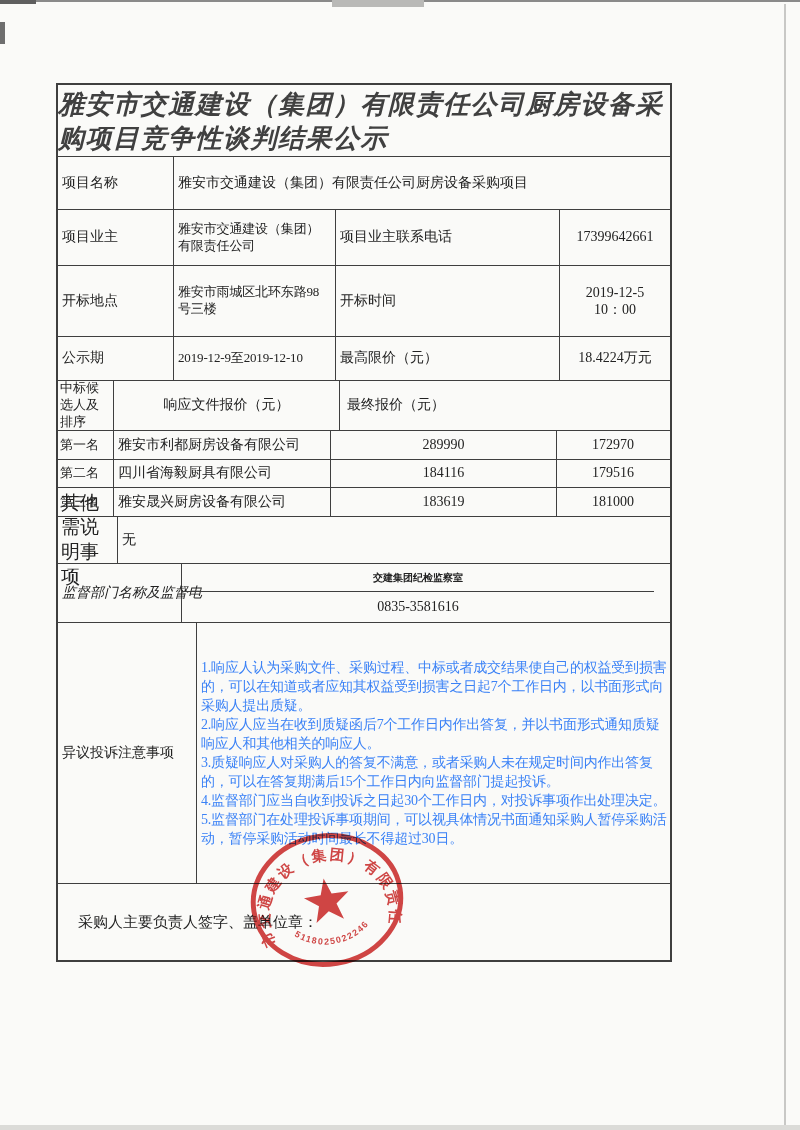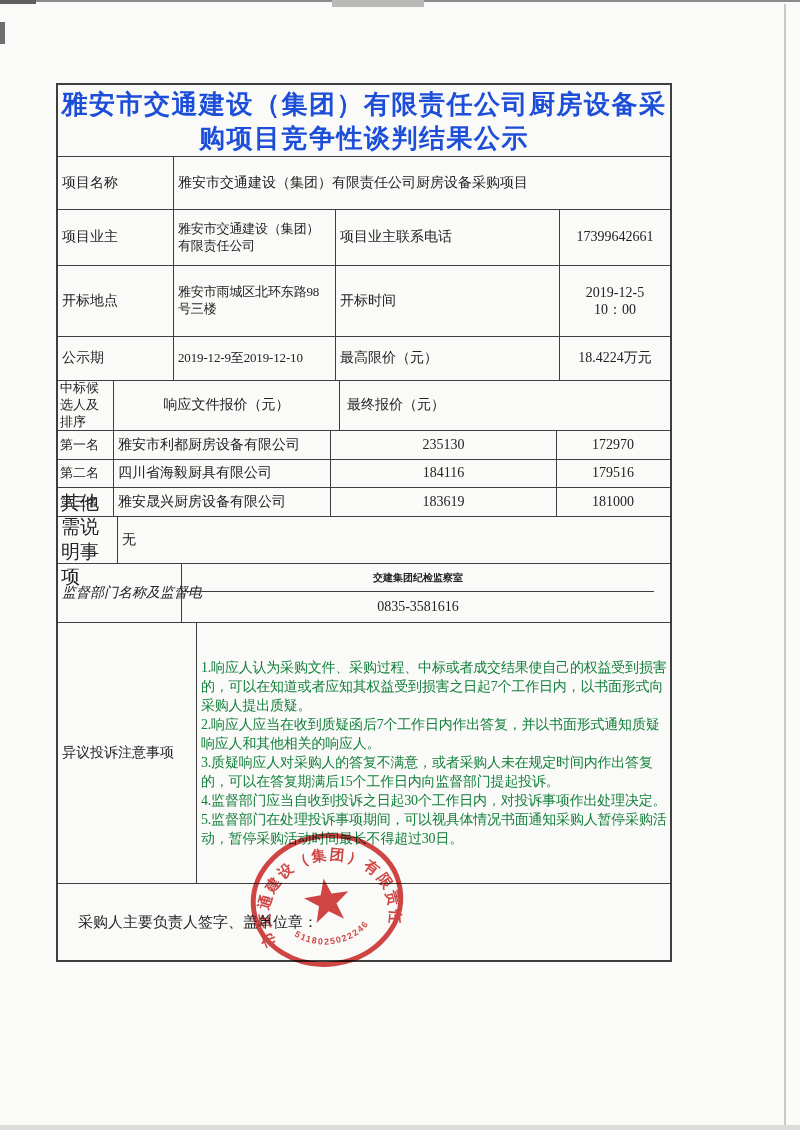--- a/index.html
+++ b/index.html
@@ -23,22 +23,22 @@
   }
   .row{display:flex;border-bottom:1px solid #3f3f3f;box-sizing:border-box;}
   .row:last-child{border-bottom:none;}
   .c{box-sizing:border-box;border-right:1px solid #3f3f3f;display:flex;align-items:center;
      padding:2px 4px;font-size:14px;line-height:1.3;}
   .c.last{border-right:none;}
   .c.center{justify-content:center;text-align:left;}
 
   .title-row{height:71px;display:flex;align-items:center;justify-content:center;border-bottom:1px solid #3f3f3f;}
   .title{
-    width:612px;text-align:center;font-family:"Liberation Sans","DejaVu Sans",sans-serif;
-    font-weight:700;font-size:26px;letter-spacing:1.5px;line-height:34px;color:#1d4ed8;
+    width:612px;font-family:"Liberation Sans","DejaVu Sans",sans-serif;
+    font-weight:700;font-size:26px;letter-spacing:1.5px;line-height:34px;color:#404040;font-style:italic;
   }
 
   .h-r1{height:53px}.h-r2{height:56px}.h-r3{height:71px}.h-r4{height:44px}
   .h-r5{height:50px}.h-r6{height:29px}.h-r7{height:28px}.h-r8{height:29px}
   .h-r9{height:47px}.h-r10{height:59px}.h-r11{height:261px}.h-r12{height:76px}
 
   .w-label{width:116px}            
   .w-val2{width:162px;font-size:13px;letter-spacing:-0.15px;}  
   .w-val2b{width:224px}            
   .w-val2c{width:110px}            
@@ -52,21 +52,21 @@
   .w-other{width:60px;font-size:19px;padding:2px 3px;}
   .w-otherval{width:552px}
 
   .w-sup{width:124px;white-space:nowrap;overflow:visible;font-size:14px;font-style:italic;}
   .sup-right{width:472px;display:flex;flex-direction:column;}
   .sup-office{height:28px;border-bottom:1px solid #3f3f3f;display:flex;align-items:center;justify-content:center;font-weight:600;font-size:10px;box-sizing:border-box;}
   .sup-phone{flex:1;display:flex;align-items:center;justify-content:center;font-size:14px;}
 
   .w-obj{width:139px;white-space:nowrap;font-size:14px;}
   .obj-body{width:473px;display:flex;flex-direction:column;justify-content:center;padding:4px 0 4px 4px;box-sizing:border-box;}
-  .obj-body p{margin:0;font-size:14px;line-height:19px;letter-spacing:-0.2px;width:469px;color:#15803d;}
+  .obj-body p{margin:0;font-size:14px;line-height:19px;letter-spacing:-0.2px;width:469px;color:#3b82f6;}
 
   .sig-cell{width:612px;display:flex;align-items:center;padding-left:20px;font-size:15px;box-sizing:border-box;}
 
   .two-line{flex-direction:column;justify-content:center;line-height:1.25;}
 
   
   .seal{
     position:absolute;left:246px;top:831px;width:162px;height:138px;
     transform:rotate(-9deg);opacity:.9;mix-blend-mode:multiply;pointer-events:none;z-index:5;
   }
@@ -118,21 +118,21 @@
 
   <div class="row h-r5">
     <div class="c w-rank center">中标候选人及排序</div>
     <div class="c w-resp center">响应文件报价（元）</div>
     <div class="c w-final last center">最终报价（元）</div>
   </div>
 
   <div class="row h-r6">
     <div class="c w-rank">第一名</div>
     <div class="c w-name">雅安市利都厨房设备有限公司</div>
-    <div class="c w-resp center">235130</div>
+    <div class="c w-resp center">289990</div>
     <div class="c w-final last center">172970</div>
   </div>
   <div class="row h-r7">
     <div class="c w-rank">第二名</div>
     <div class="c w-name">四川省海毅厨具有限公司</div>
     <div class="c w-resp center">184116</div>
     <div class="c w-final last center">179516</div>
   </div>
   <div class="row h-r8">
     <div class="c w-rank">第三名</div>

